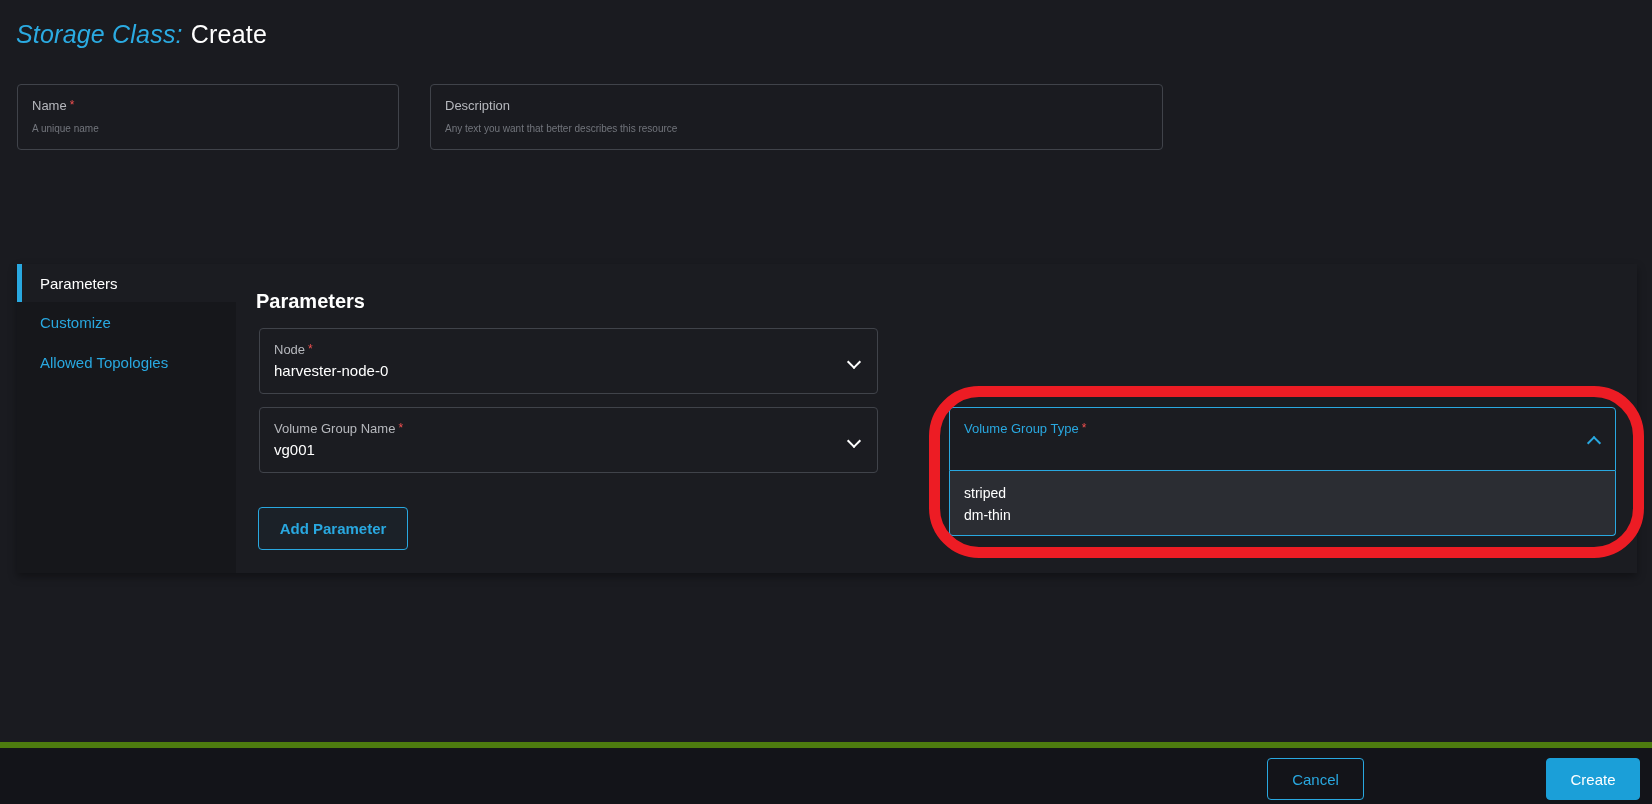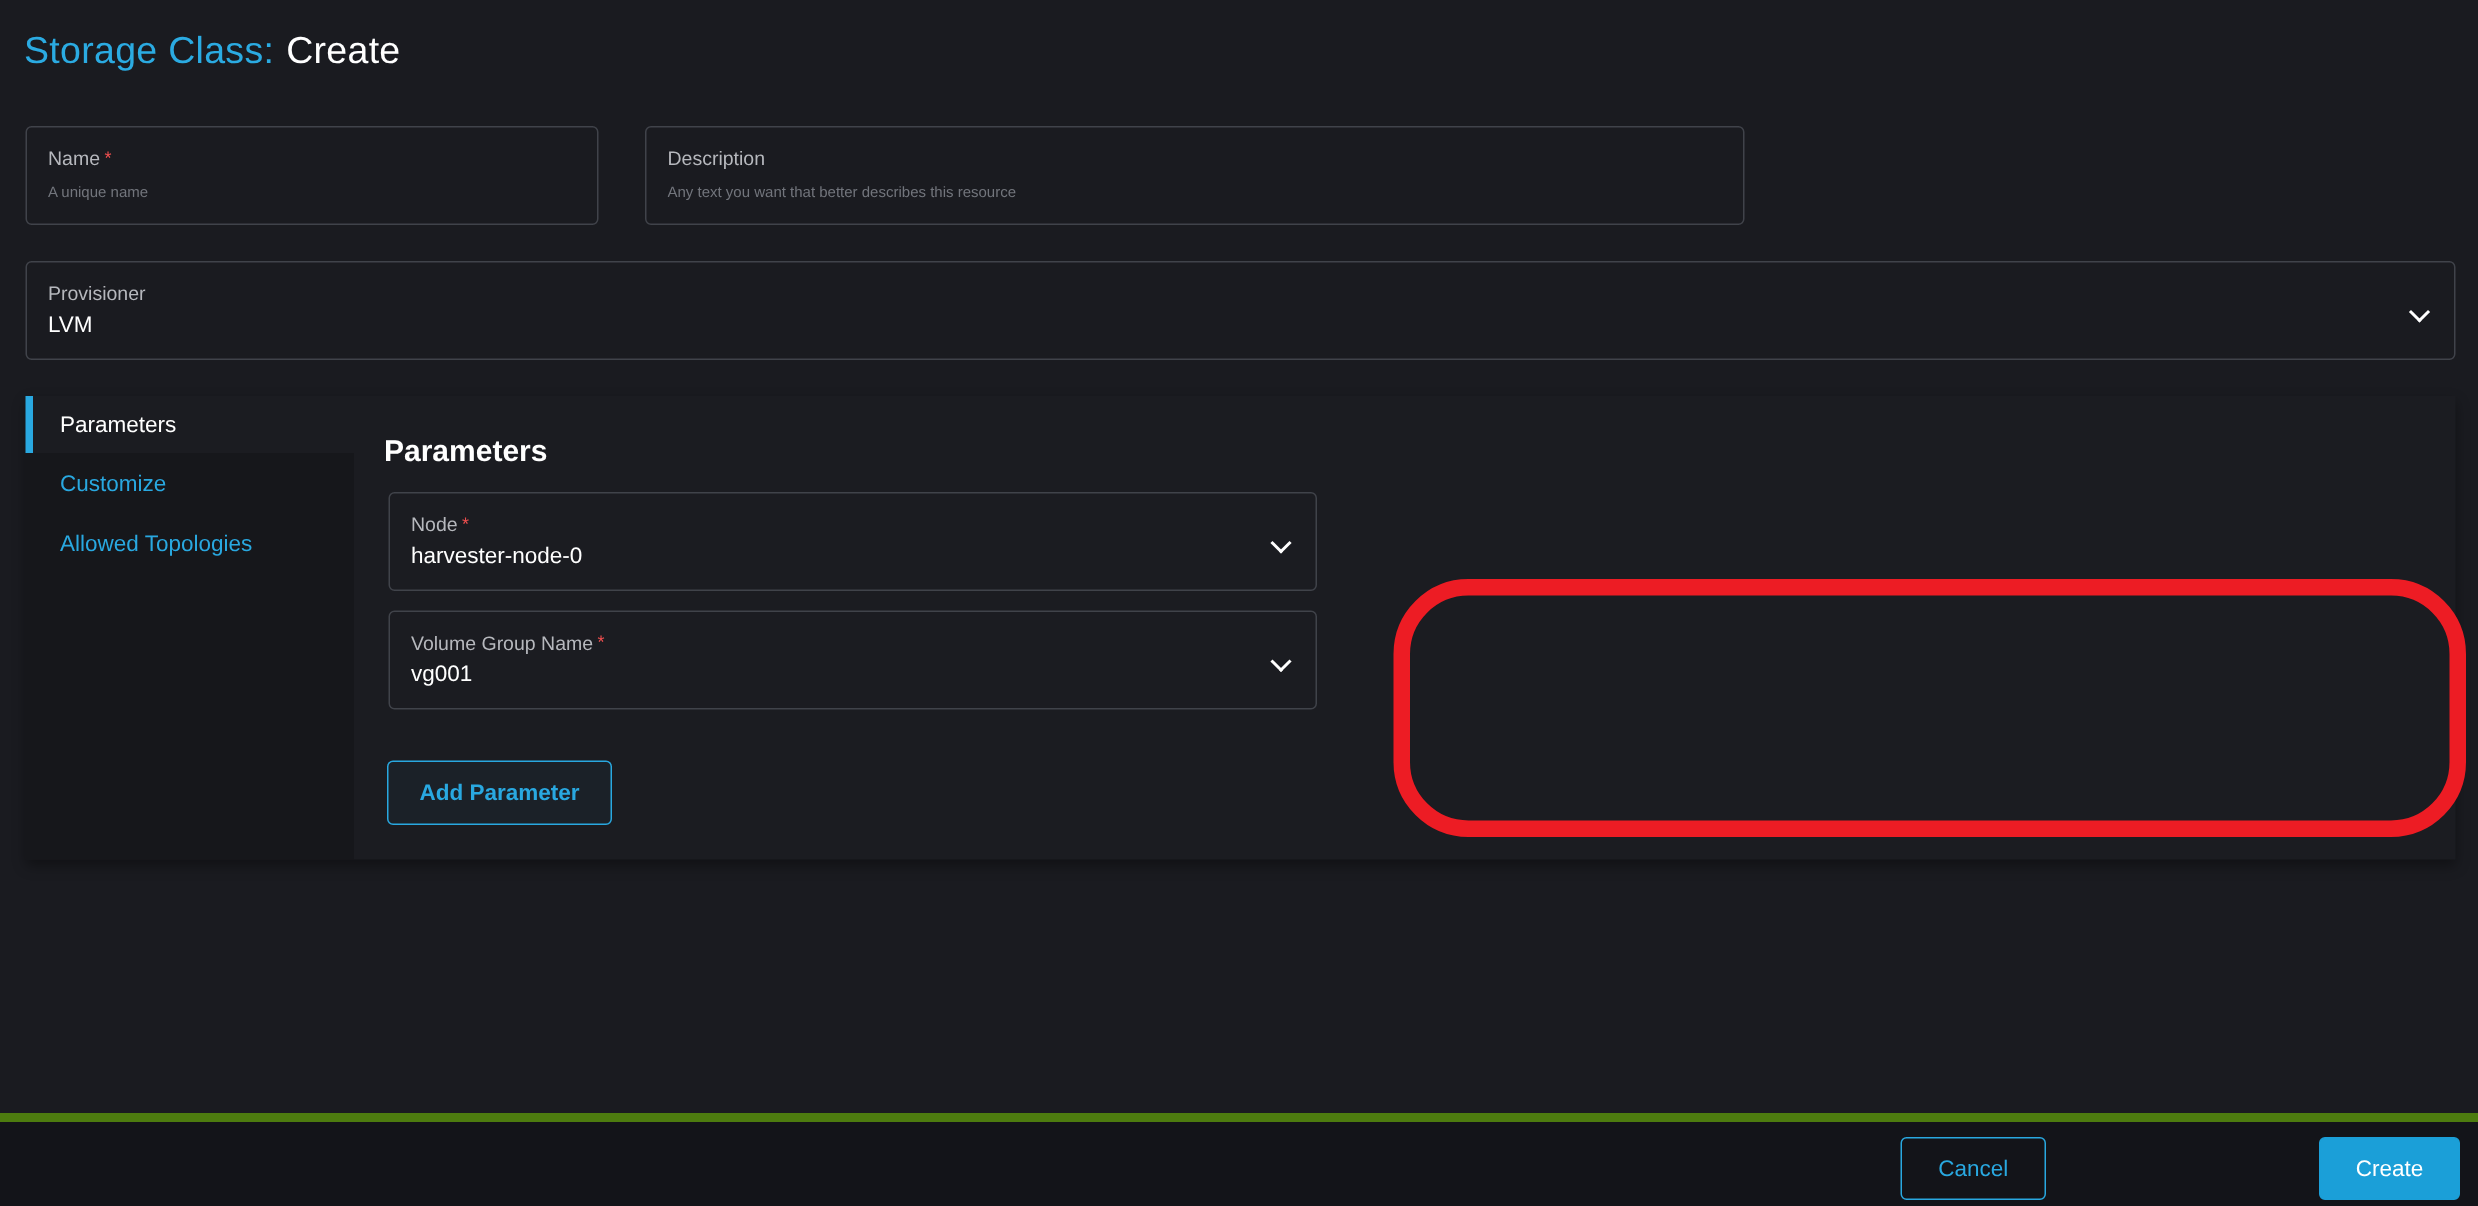--- a/index.html
+++ b/index.html
@@ -17,21 +17,21 @@
     --placeholder-gray:#72757c;
     --footer-bg:#131419;
   }
   *{box-sizing:border-box;margin:0;padding:0;}
   html,body{background:var(--page-bg);}
   body{font-family:"Liberation Sans",sans-serif;}
   .page{position:relative;width:1652px;height:804px;background:var(--page-bg);overflow:hidden;}
 
   
   .page-title{position:absolute;left:16px;top:20px;font-size:25px;font-weight:500;letter-spacing:.2px;}
-  .page-title .res{color:var(--title-accent);}
+  .page-title .res{color:var(--title-accent);font-style:italic;}
   .page-title .act{color:#ffffff;margin-left:8px;}
 
   
   .fieldbox{position:absolute;border:1px solid var(--border-gray);border-radius:4px;
     padding:13px 14px 0 14px;background:transparent;}
   .fieldbox .lbl{font-size:13px;color:var(--label-gray);line-height:15px;margin-bottom:5px;white-space:nowrap;}
   .fieldbox .val{font-size:15px;color:#ffffff;font-weight:500;line-height:18px;white-space:nowrap;}
   .fieldbox input{background:transparent;border:none;outline:none;font-family:inherit;
     font-size:10px;color:#bef264;width:100%;padding:0;}
   .fieldbox input::placeholder{color:var(--placeholder-gray);opacity:1;}
@@ -106,25 +106,20 @@
       <span>Name</span><span class="req">*</span>
     </div>
     <input type="text" placeholder="A unique name" style="">
   </div>
 
   <div class="fieldbox desc-box">
     <div class="lbl">Description</div>
     <input type="text" placeholder="Any text you want that better describes this resource" style="">
   </div>
 
-  <div class="fieldbox prov-box select-field">
-    <div class="lbl">Provisioner</div>
-    <div class="val">LVM</div>
-    <span class="chev down"></span>
-  </div>
 
   <div class="tabbed-panel">
 
     <div class="sidebar">
       <div class="tab active">
         <span>Parameters</span>
       </div>
       <div class="tab">
         <span>Customize</span>
       </div>
@@ -144,20 +139,32 @@
     </div>
 
     <div class="fieldbox select-field vgn-select">
       <div class="lbl">
         <span>Volume Group Name</span><span class="req">*</span>
       </div>
       <div class="val">vg001</div>
       <span class="chev down"></span>
     </div>
 
+    <div class="vgt-wrap">
+      <div class="vgt-control">
+        <div class="lbl">
+          <span>Volume Group Type</span><span class="req">*</span>
+        </div>
+        <span class="chev up blue"></span>
+      </div>
+      <div class="vgt-options">
+        <div class="vgt-option">striped</div>
+        <div class="vgt-option">dm-thin</div>
+      </div>
+    </div>
 
     <button class="add-param-btn">Add Parameter</button>
   </div>
 
   <div class="annotation-ring"></div>
 
   <div class="footer">
     <button class="btn outline btn-cancel">Cancel</button>
     <button class="btn solid btn-create">Create</button>
   </div>

